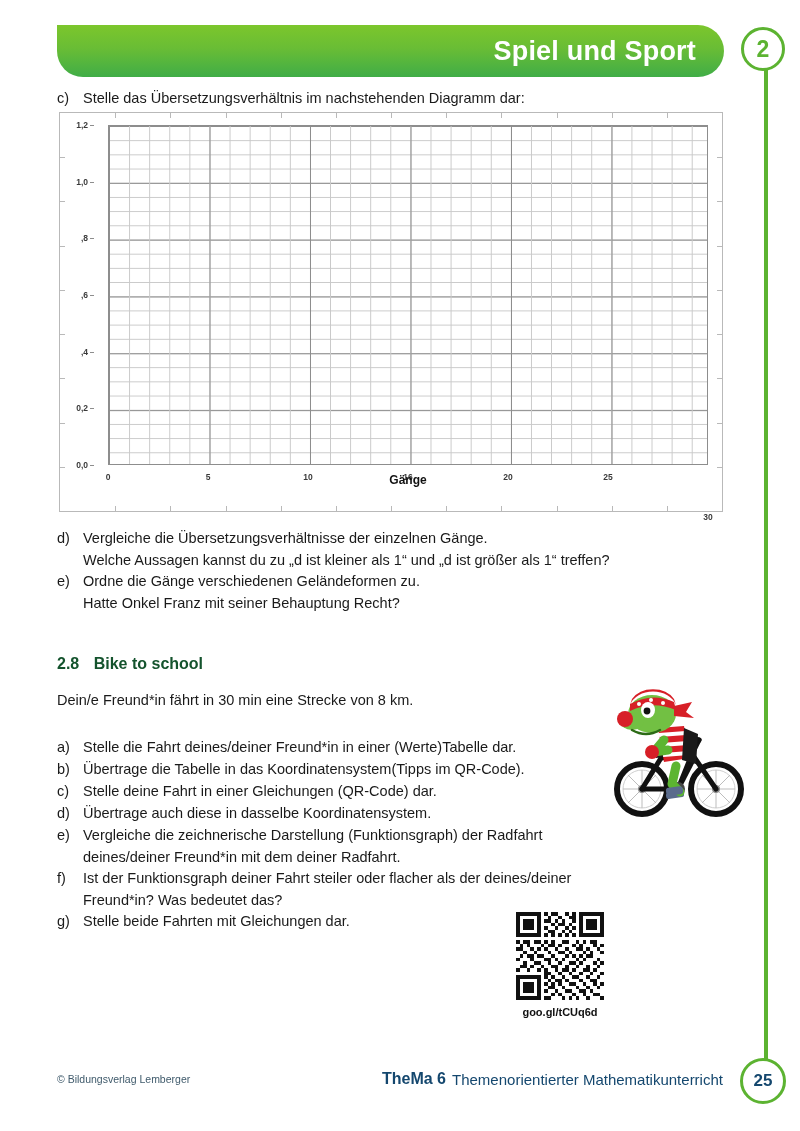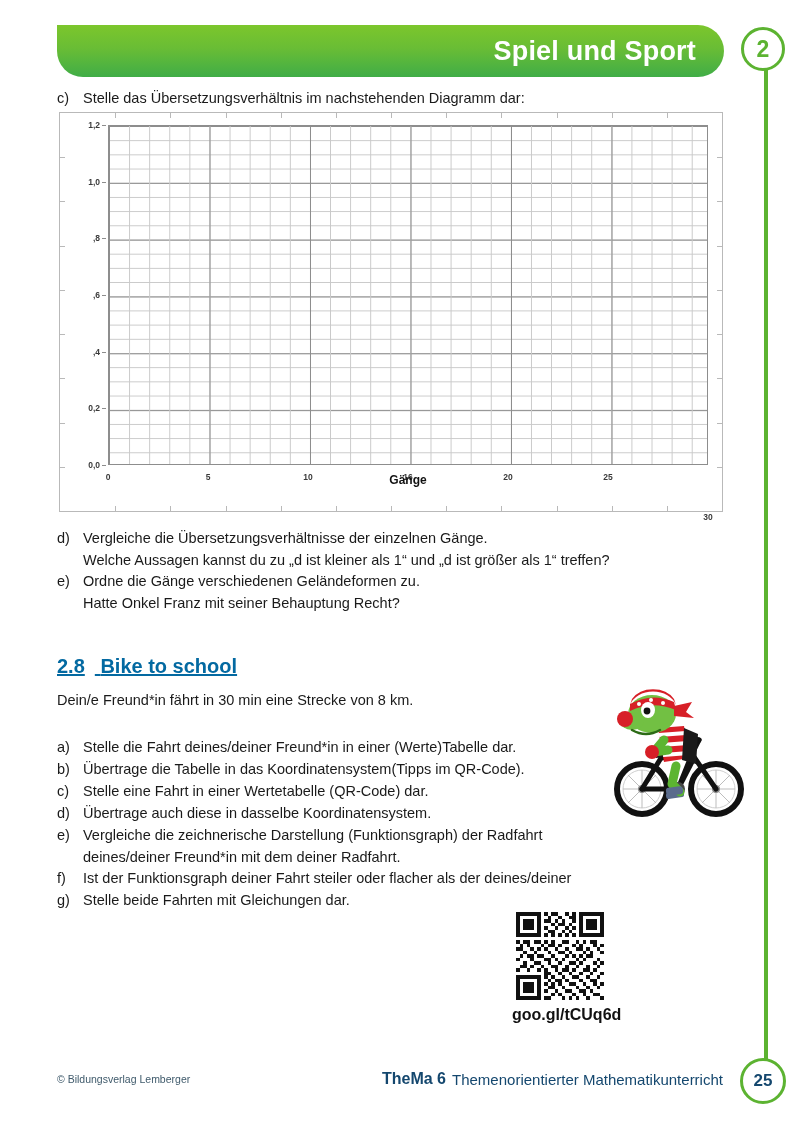--- a/index.html
+++ b/index.html
@@ -124,21 +124,21 @@
     background-size:
       100.5px 100%,
       20.1px 100%,
       100% 56.83px,
       100% 14.2px;
     background-position: 0 0, 0 0, 0 0, 0 0;
   }
   .ytick {
     position: absolute;
     right: 100%;
-    margin-right: 8px;
+    margin-right: 20px;
     transform: translateY(-50%);
     font-size: 8.5px;
     font-weight: bold;
     color: #3a3a3a;
     white-space: nowrap;
     text-align: center;
   }
   .ytick::after {
     content: "";
     position: absolute;
@@ -186,24 +186,23 @@
     left: 57px;
     top: 528px;
     width: 670px;
   }
 
   
   #section-heading {
     position: absolute;
     left: 57px;
     top: 655px;
-    font-size: 20px;
-    font-weight: bold;
-    color: #0369a1;
-    text-decoration: underline;
+    font-size: 16px;
+    font-weight: bold;
+    color: #14532d;
   }
   #section-heading .num { margin-right: 10px; }
   #section-intro {
     position: absolute;
     left: 57px;
     top: 690px;
     width: 540px;
     font-size: 14.5px;
     line-height: 21px;
   }
@@ -232,21 +231,21 @@
     text-align: center;
   }
   #qr-code {
     width: 88px;
     height: 88px;
     margin: 0 auto;
     display: block;
   }
   #qr-caption {
     margin-top: 6px;
-    font-size: 16px;
+    font-size: 11px;
     font-weight: bold;
     color: #111111;
     white-space: nowrap;
   }
 
   
   #footer-copyright {
     position: absolute;
     left: 57px;
     top: 1073px;
@@ -392,35 +391,36 @@
     <div class="task-line">
       <span class="task-marker">a)</span>
       <span class="task-text">Stelle die Fahrt deines/deiner Freund*in in einer (Werte)Tabelle dar.</span>
     </div>
     <div class="task-line">
       <span class="task-marker">b)</span>
       <span class="task-text">Übertrage die Tabelle in das Koordinatensystem(Tipps im QR-Code).</span>
     </div>
     <div class="task-line">
       <span class="task-marker">c)</span>
-      <span class="task-text">Stelle eine Fahrt in einer Wertetabelle (QR-Code) dar.</span>
+      <span class="task-text">Stelle deine Fahrt in einer Gleichungen (QR-Code) dar.</span>
     </div>
     <div class="task-line">
       <span class="task-marker">d)</span>
       <span class="task-text">Übertrage auch diese in dasselbe Koordinatensystem.</span>
     </div>
     <div class="task-line">
       <span class="task-marker">e)</span>
       <span class="task-text">Vergleiche die zeichnerische Darstellung (Funktionsgraph) der Radfahrt</span>
     </div>
     <div class="task-cont">deines/deiner Freund*in mit dem deiner Radfahrt.</div>
     <div class="task-line">
       <span class="task-marker">f)</span>
       <span class="task-text">Ist der Funktionsgraph deiner Fahrt steiler oder flacher als der deines/deiner</span>
     </div>
+    <div class="task-cont">Freund*in? Was bedeutet das?</div>
     <div class="task-line">
       <span class="task-marker">g)</span>
       <span class="task-text">Stelle beide Fahrten mit Gleichungen dar.</span>
     </div>
   </div>
 
 <div id="cyclist">
   <svg viewBox="0 0 140 134" width="140" height="134" aria-hidden="true">
 
     <circle cx="36" cy="101" r="25" fill="none" stroke="#111111" stroke-width="6"></circle>

